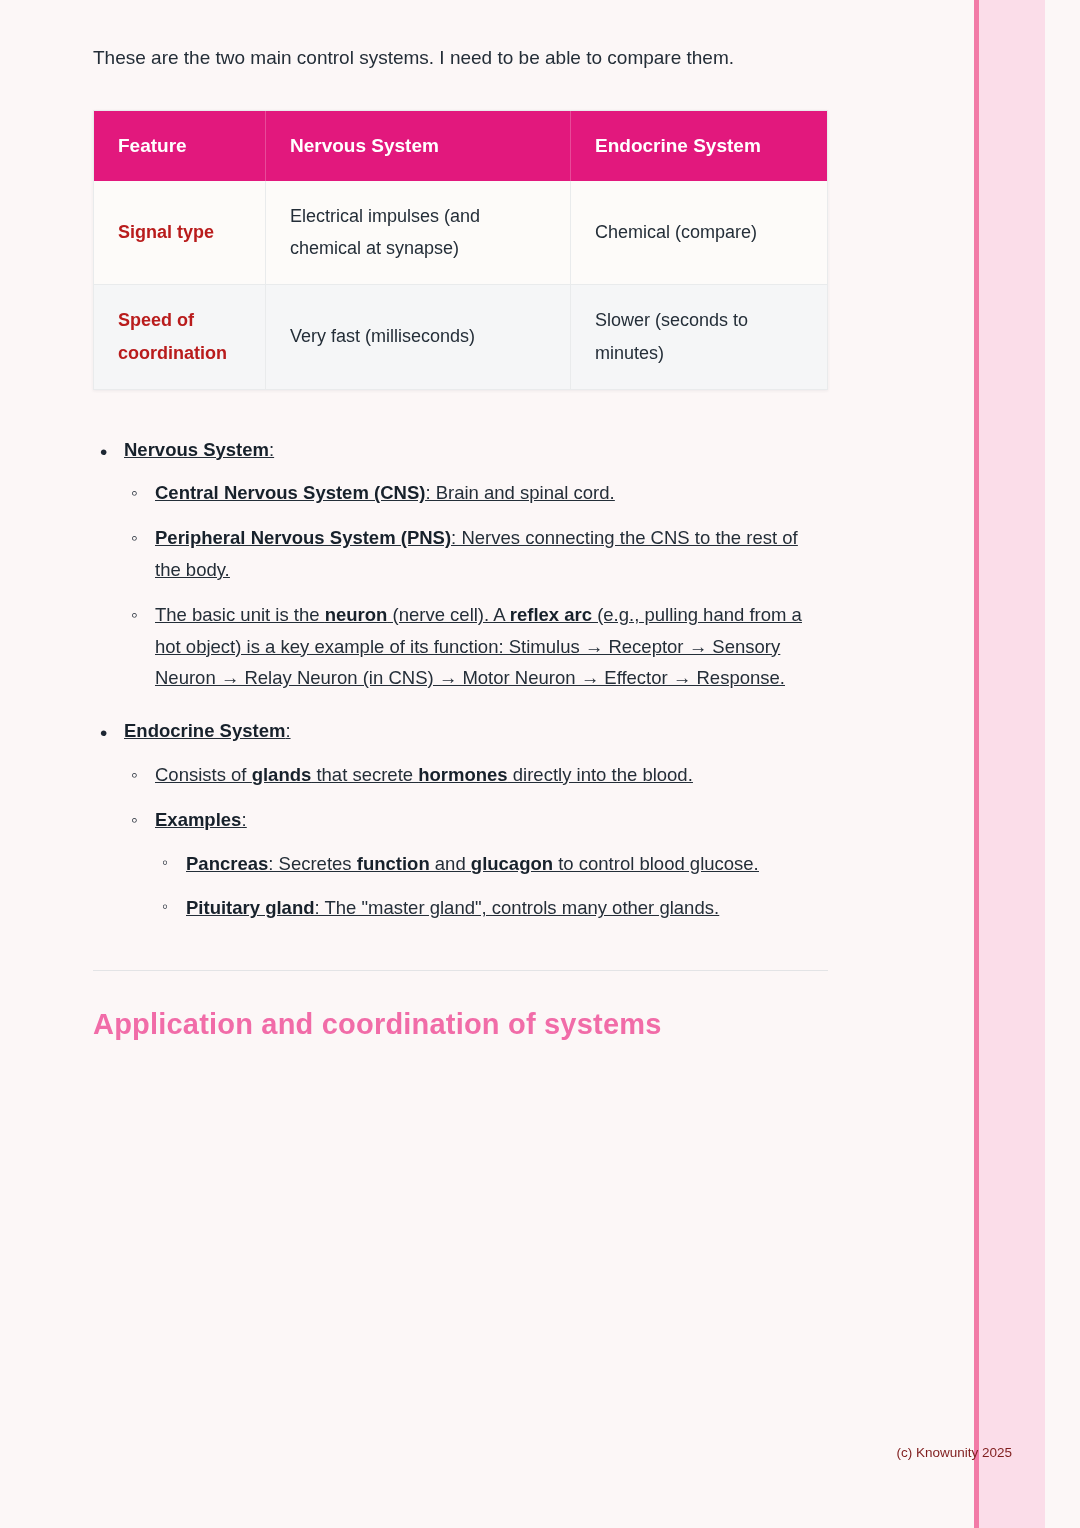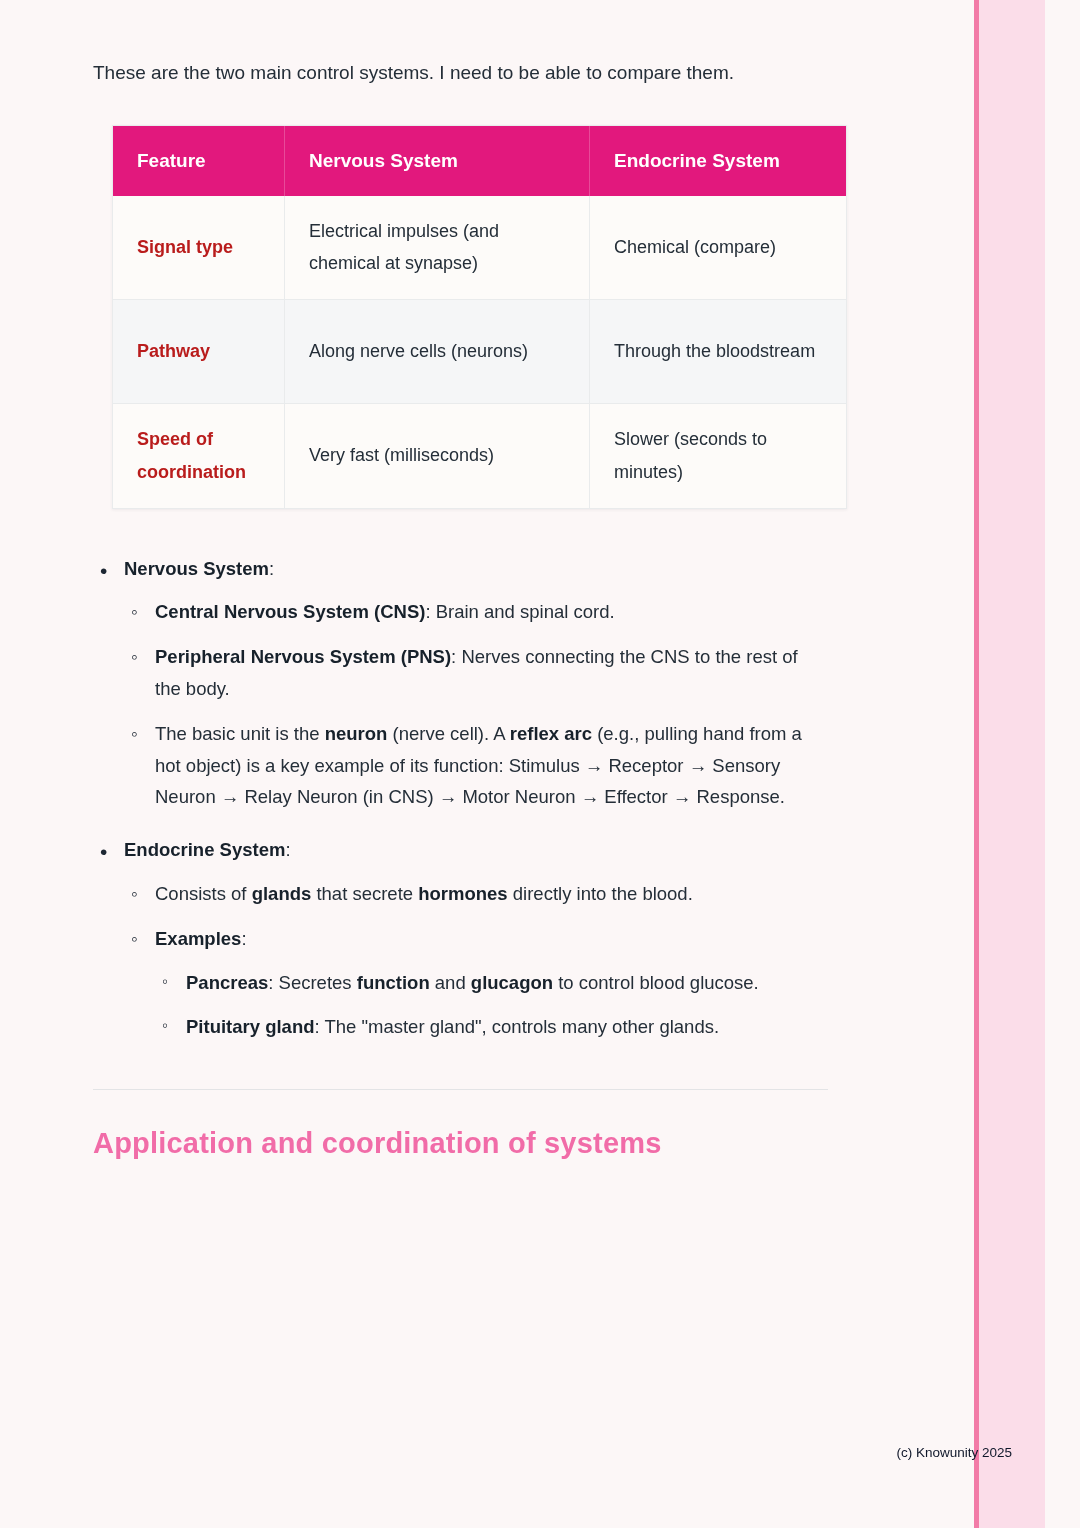--- a/index.html
+++ b/index.html
@@ -9,53 +9,53 @@
     --stripe-band:#FBDDE9;
     --page-bg:#FCF7F7;
     --text:#242e38;
     --border:#e9ebec;
   }
   html,body{margin:0;padding:0;}
   body{font-family:"Liberation Sans",sans-serif;background:#ffffff;}
   .page{position:relative;width:1080px;height:1528px;background:var(--page-bg);overflow:hidden;}
   .stripe-band{position:absolute;top:0;right:35px;width:66px;height:100%;background:var(--stripe-band);}
   .stripe-line{position:absolute;top:0;right:101px;width:5px;height:100%;background:var(--stripe-line);}
-  .content{position:absolute;left:93px;top:59px;width:735px;}
+  .content{position:absolute;left:93px;top:44px;width:735px;}
   .intro{font-size:19px;color:var(--text);margin:0 0 37px;line-height:1.5;}
 
   table.compare{border-collapse:separate;border-spacing:0;width:735px;border:1px solid var(--border);
-    box-shadow:0 1px 3px rgba(40,40,60,0.07);background:#fff;margin-left:19px;}
+    box-shadow:0 1px 3px rgba(40,40,60,0.07);background:#fff;}
   col.c1{width:172px;} col.c2{width:305px;} col.c3{width:256px;}
   thead th{background:var(--header-pink);color:#ffffff;font-size:19px;font-weight:700;text-align:left;
     height:70px;box-sizing:border-box;padding:10px 24px;vertical-align:middle;
     border-right:1px solid rgba(255,255,255,0.22);}
   thead th:last-child{border-right:none;}
   tbody th,tbody td{font-size:18px;color:var(--text);text-align:left;height:104px;box-sizing:border-box;
     padding:12px 24px;vertical-align:middle;line-height:1.78;
     border-bottom:1px solid var(--border);border-right:1px solid var(--border);font-weight:400;}
   tbody th{font-weight:700;color:#b91c1c;}
   tbody th:last-child,tbody td:last-child{border-right:none;}
   tbody tr:last-child th,tbody tr:last-child td{border-bottom:none;}
   tbody tr:nth-child(odd) th,tbody tr:nth-child(odd) td{background:#FDFBF9;}
   tbody tr:nth-child(even) th,tbody tr:nth-child(even) td{background:#F5F6F7;}
 
   .notes{margin-top:44px;font-size:18.5px;color:var(--text);}
   .notes ul{list-style:none;margin:0;padding:0;}
   .notes ul ul{margin-top:12px;}
-  .notes li{position:relative;padding-left:31px;line-height:1.72;margin-bottom:13px;}
+  .notes li{position:relative;padding-left:31px;line-height:1.72;margin-bottom:13px;text-decoration:underline;}
   .notes .lvl1 > li{margin-bottom:21px;}
   .notes .lvl1 > li::before{content:"\2022";position:absolute;left:7px;top:0;font-size:21px;color:#1d2733;}
   .notes .lvl2 > li::before{content:"\25E6";position:absolute;left:7px;top:0;font-size:19px;color:#1d2733;}
   .notes .lvl3 > li::before{content:"\25E6";position:absolute;left:7px;top:0;font-size:17px;color:#1d2733;}
   .notes strong{font-weight:700;color:#17212b;}
 
   hr.divider{border:none;border-top:1px solid #e3e4e6;margin:46px 0 0;}
   .section-heading{color:var(--heading-pink);font-size:29px;font-weight:700;margin:37px 0 0;letter-spacing:0.2px;}
 
-  .footer{position:absolute;right:68px;bottom:68px;font-size:13.5px;color:#0f172a;z-index:3;}
+  .footer{position:absolute;right:68px;bottom:68px;font-size:13.5px;color:#7f1d1d;z-index:3;}
 </style>
 </head>
 <body>
 
 <div class="page">
   <div class="stripe-band"></div>
   <div class="stripe-line"></div>
 
   <div class="content">
     <p class="intro">These are the two main control systems. I need to be able to compare them.</p>
@@ -71,25 +71,20 @@
           <th>Feature</th>
           <th>Nervous System</th>
           <th>Endocrine System</th>
         </tr>
       </thead>
       <tbody>
           <tr>
             <th>Signal type</th>
             <td>Electrical impulses (and chemical at synapse)</td>
             <td>Chemical (compare)</td>
-          </tr>
-          <tr>
-            <th>Pathway</th>
-            <td>Along nerve cells (neurons)</td>
-            <td>Through the bloodstream</td>
           </tr>
           <tr>
             <th>Speed of coordination</th>
             <td>Very fast (milliseconds)</td>
             <td>Slower (seconds to minutes)</td>
           </tr>
         </tbody>
     </table>
 
     <div class="notes">

